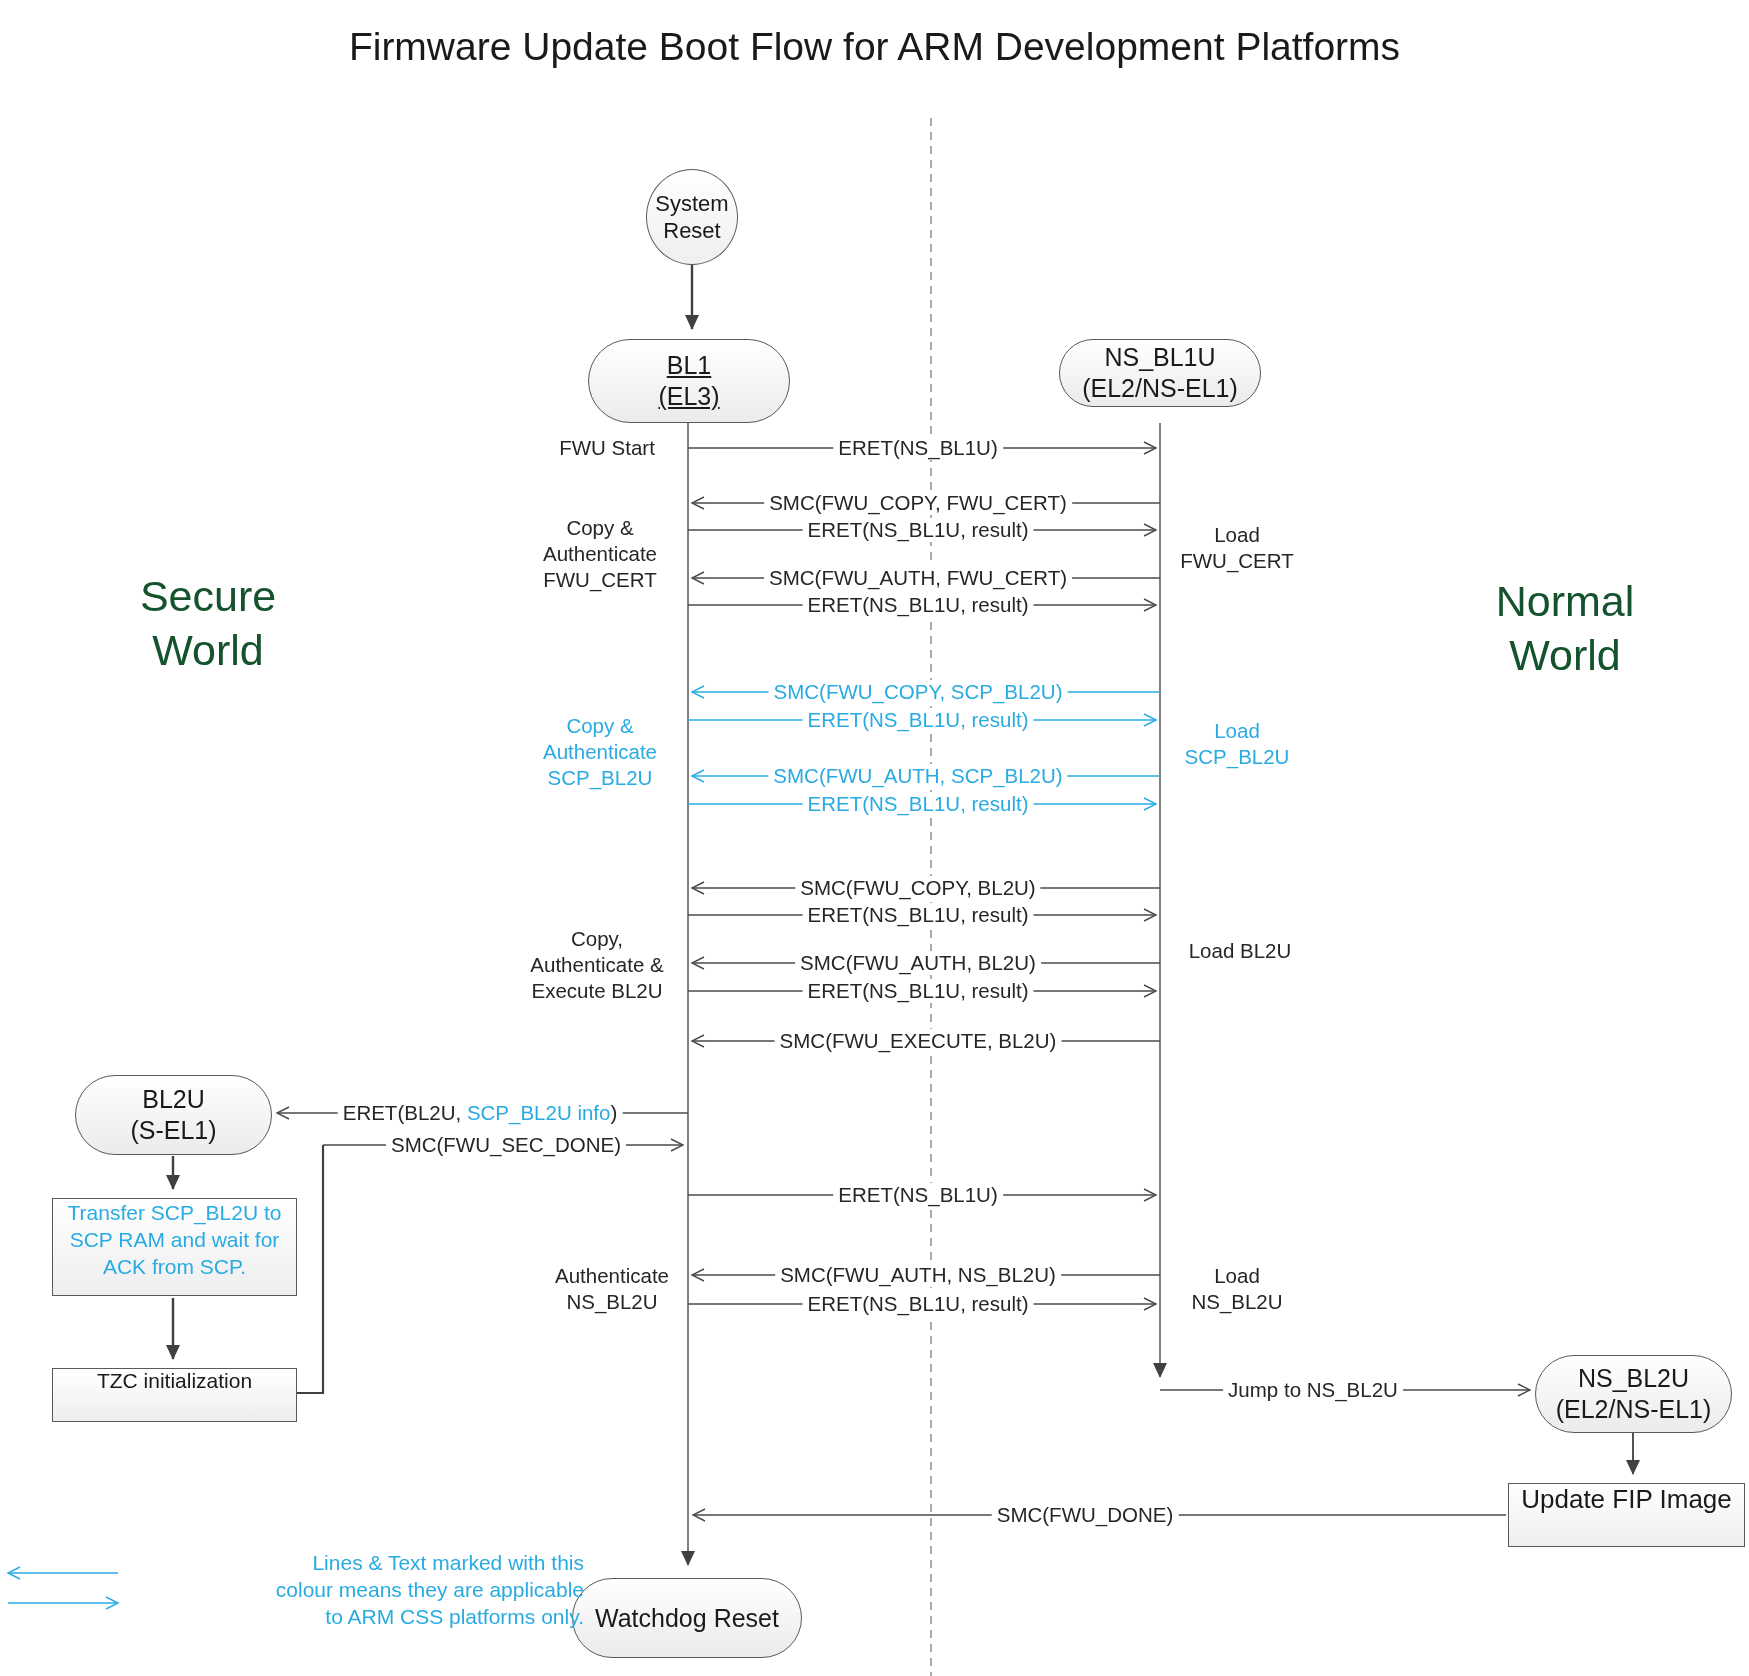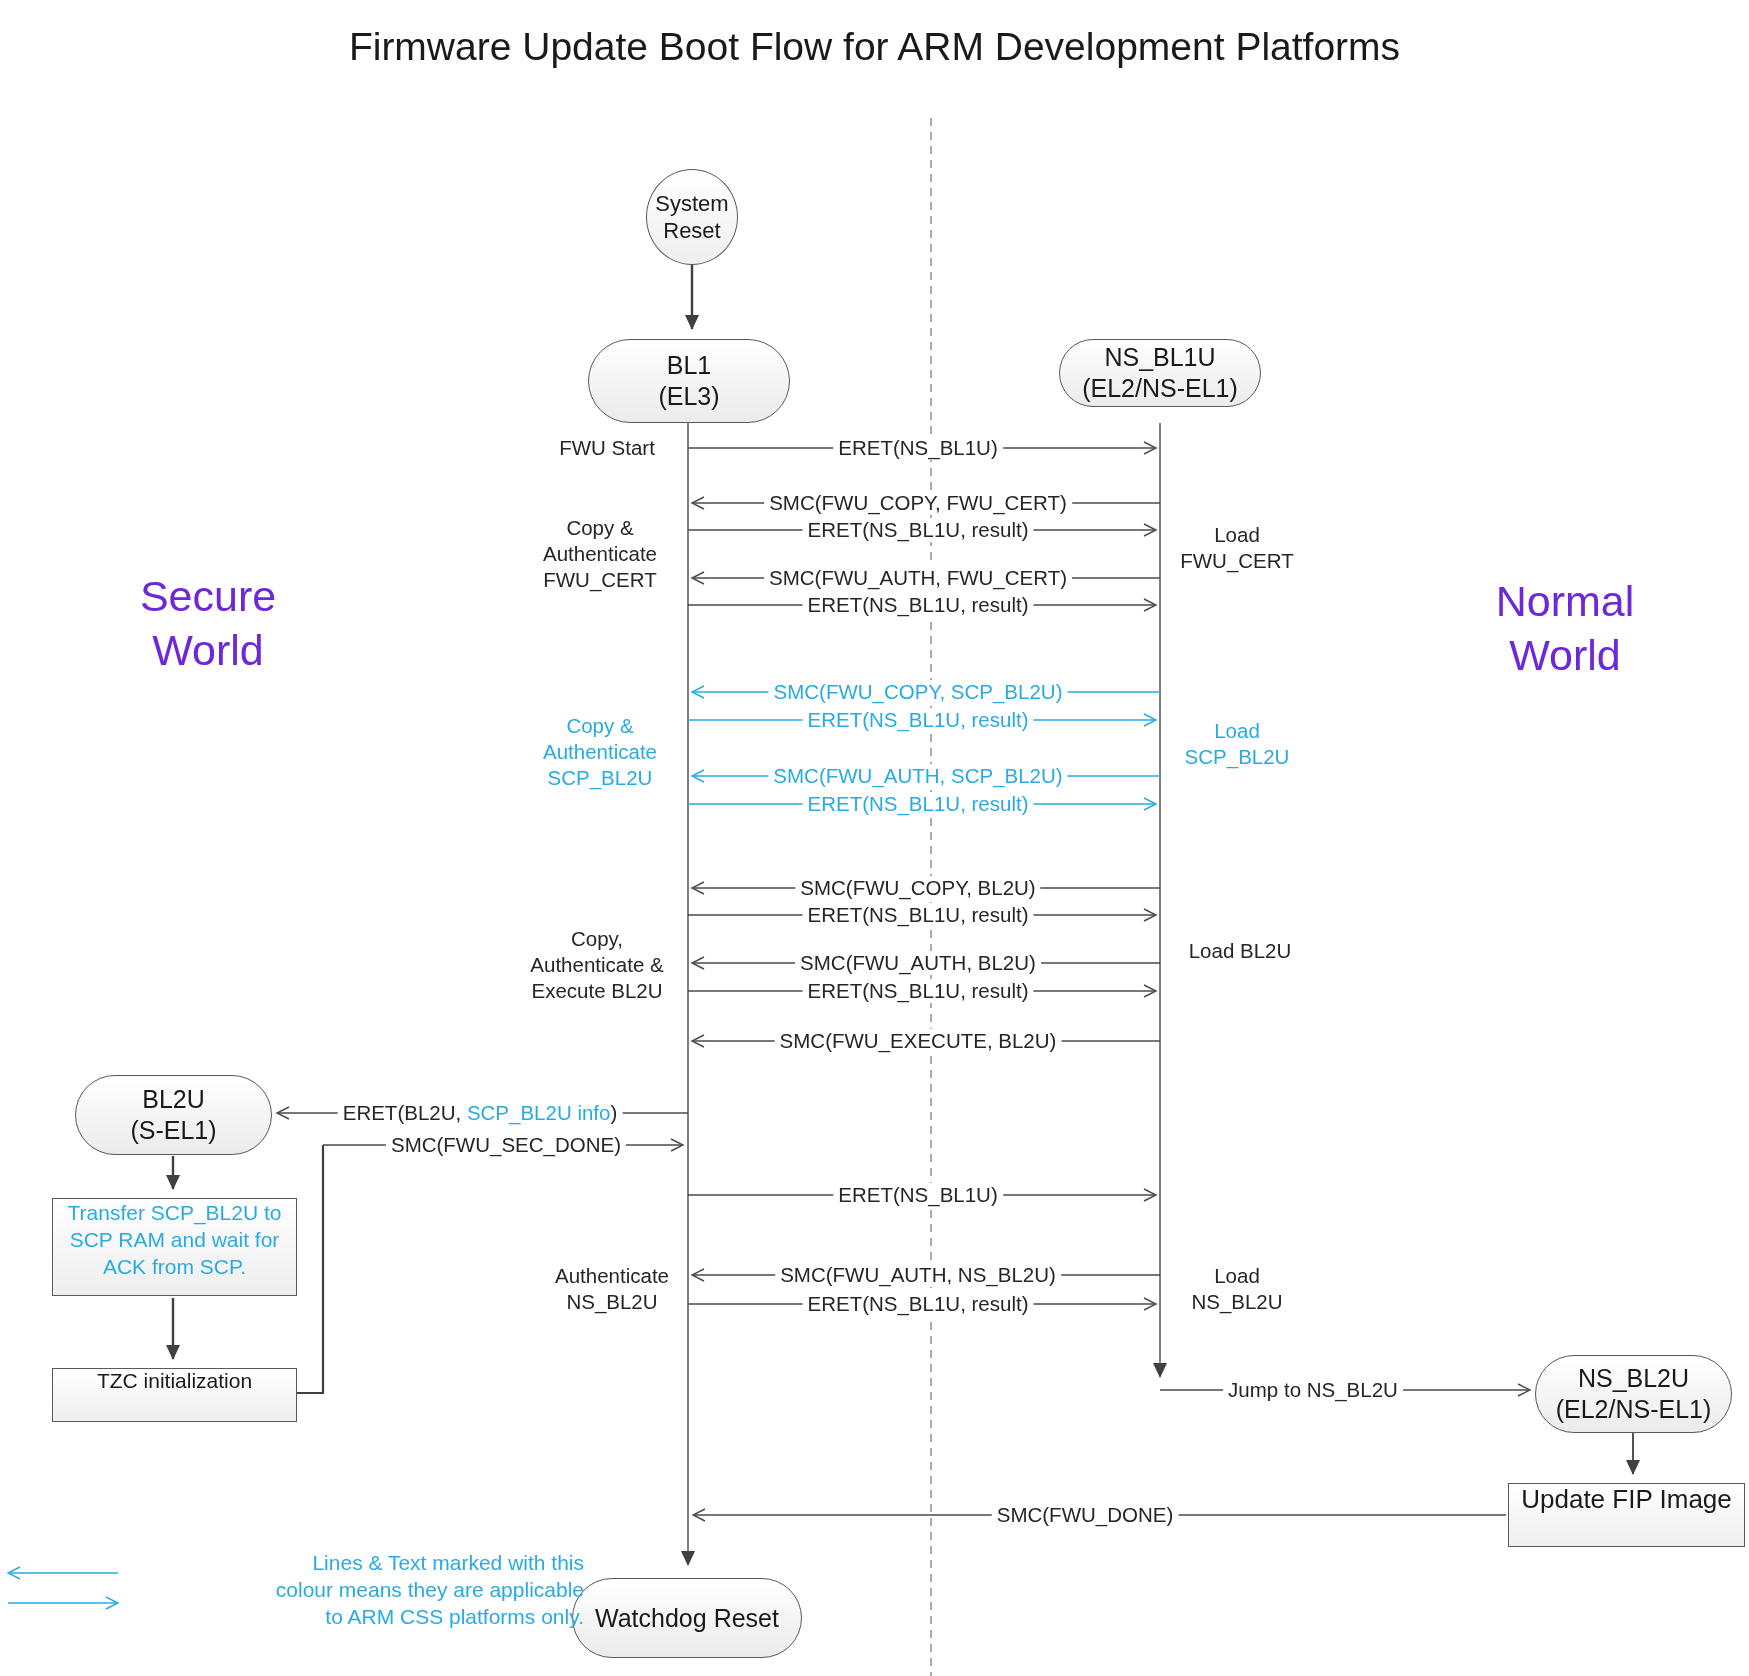--- a/index.html
+++ b/index.html
@@ -4,21 +4,21 @@
 <style>
   html,body{margin:0;padding:0;background:#ffffff;}
   body{font-family:"Liberation Sans","DejaVu Sans",sans-serif;color:#262626;}
   #canvas{position:relative;width:1749px;height:1676px;background:#fff;overflow:hidden;margin-top:13px;}
   #diagram-svg{position:absolute;left:0;top:0;}
 
   .title{position:absolute;left:0;right:0;top:12px;text-align:center;
          font-size:39px;color:#1a1a1a;}
 
   .world{position:absolute;transform:translateX(-50%);text-align:center;
-         font-size:43px;line-height:54px;color:#6d28d9;}
+         font-size:43px;line-height:54px;color:#14532d;}
 
   .stadium{position:absolute;border:1.5px solid #595959;border-radius:999px;
            background:linear-gradient(180deg,#ffffff 0%,#ebebeb 100%);
            display:flex;flex-direction:column;align-items:center;justify-content:center;
            font-size:25px;line-height:31px;color:#1a1a1a;box-sizing:border-box;}
   .ellipse{position:absolute;border:1.2px solid #595959;border-radius:50%;
            background:linear-gradient(180deg,#ffffff 0%,#efefef 100%);
            display:flex;flex-direction:column;align-items:center;justify-content:center;
            font-size:22px;line-height:27px;color:#1a1a1a;box-sizing:border-box;}
   .box{position:absolute;border:1.4px solid #595959;
@@ -105,21 +105,21 @@
   <div class="world" style="left:1565px;top:561px;">
     <div>Normal</div>
     <div>World</div>
   </div>
 
   <div class="ellipse" style="left:646px;top:156px;width:92px;height:96px;">
     <div>System</div>
     <div>Reset</div>
   </div>
 
-  <div class="stadium" style="left:588px;top:326px;width:202px;height:84px;">
+  <div class="stadium" style="left:588px;top:326px;width:202px;height:84px;text-decoration:underline;">
     <div>BL1</div>
     <div>(EL3)</div>
   </div>
 
   <div class="stadium" style="left:1059px;top:326px;width:202px;height:68px;">
     <div>NS_BL1U</div>
     <div>(EL2/NS-EL1)</div>
   </div>
 
   <div class="stadium" style="left:75px;top:1062px;width:197px;height:80px;">

